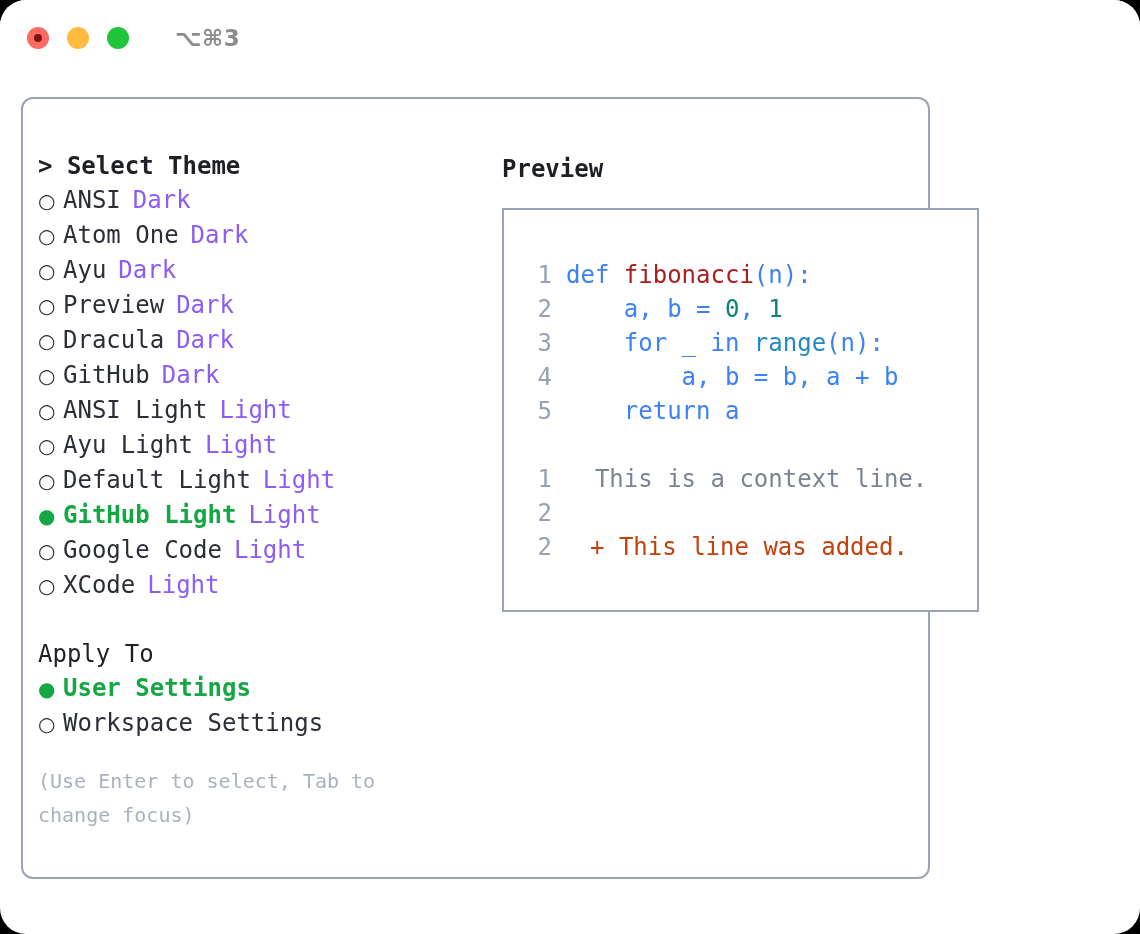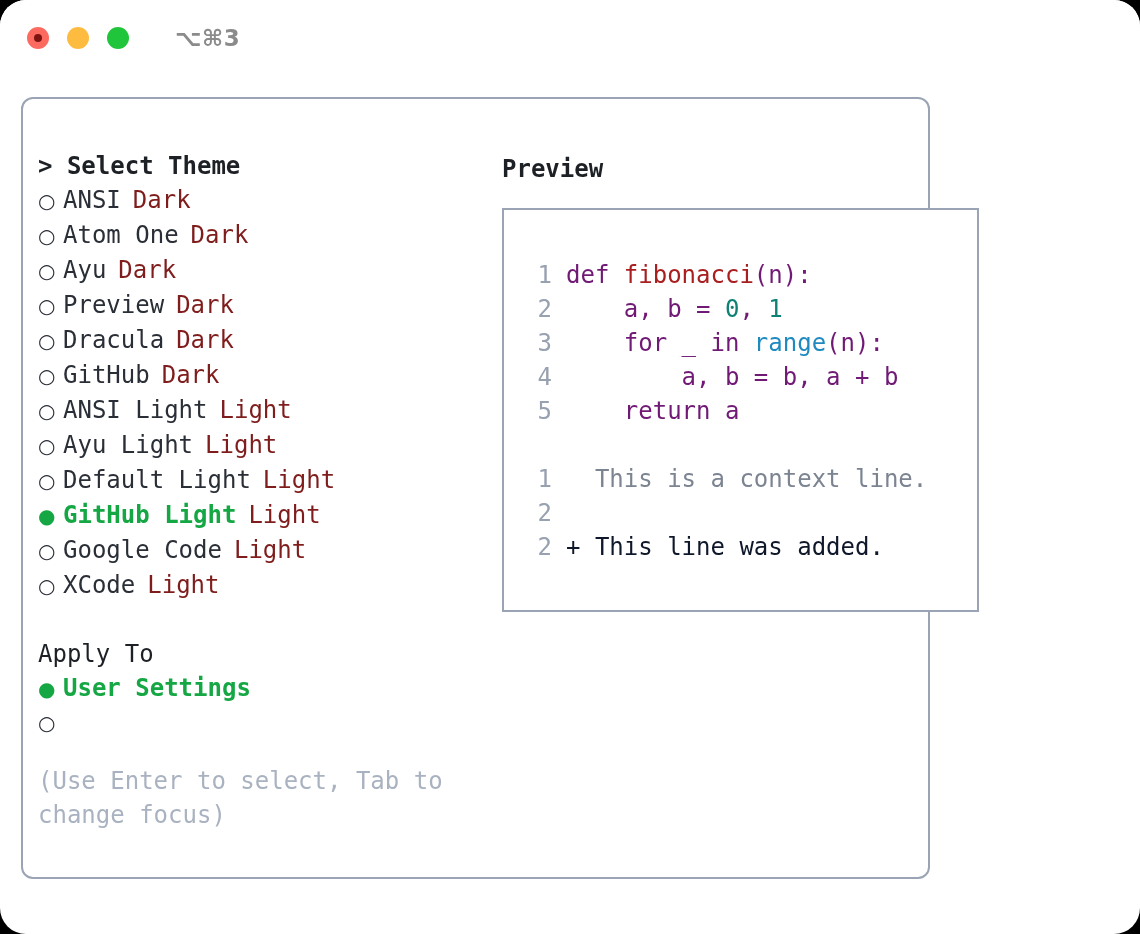--- a/index.html
+++ b/index.html
@@ -121,34 +121,34 @@
     color: #2a2e36;
     font-size: 20px;
     font-family: "DejaVu Sans", "Liberation Sans", sans-serif;
   }
   .opt-row.selected .bullet { color: #16a745; }
 
   .opt-label { color: #2a2e36; }
   .opt-row.selected .opt-label { color: #16a745; font-weight: bold; }
 
   .opt-tag {
-    color: #7f1d1d;
+    color: #8b5cf6;
     padding-left: 12px;
   }
 
   .spacer-row { height: 34px; }
 
   #apply-group { margin-top: 0px; }
 
   #help {
     position: absolute;
     left: 15px;
     top: 665px;
     width: 410px;
-    font-size: 24px;
+    font-size: 20px;
     line-height: 34px;
     color: #a9b2c0;
   }
 
   
   #right-col {
     position: absolute;
     left: 479px;
     top: 53px;
     width: 490px;
@@ -179,31 +179,31 @@
   }
 
   .lineno {
     width: 28px;
     flex: 0 0 28px;
     text-align: right;
     color: #98a1b0;
     margin-right: 14px;
   }
 
-  .code-text { color: #701a75; }
+  .code-text { color: #3b82f6; }
 
   .tok-func { color: #a91f1f; }
   .tok-num  { color: #0e8174; }
   .tok-call { color: #1f8ac0; }
 
   .diff-gap { height: 34px; }
 
   .diff-context .code-text { color: #7c8491; }
   .diff-del .code-text { color: #cc1f1f; }
-  .diff-add .code-text { color: #0f172a; }
+  .diff-add .code-text { color: #c2410c; margin-left: 24px; }
 </style>
 </head>
 <body>
 
 <div id="window">
 
   <div id="titlebar">
     <div class="lights">
       <span class="light close"></span>
       <span class="light min"></span>
@@ -229,21 +229,21 @@
             <div class="opt-row"><span class="bullet">○</span><span class="opt-label">Default Light</span><span class="opt-tag">Light</span></div>
             <div class="opt-row selected"><span class="bullet">●</span><span class="opt-label">GitHub Light</span><span class="opt-tag">Light</span></div>
             <div class="opt-row"><span class="bullet">○</span><span class="opt-label">Google Code</span><span class="opt-tag">Light</span></div>
             <div class="opt-row"><span class="bullet">○</span><span class="opt-label">XCode</span><span class="opt-tag">Light</span></div>
           </div>
         <div class="spacer-row"></div>
         <div id="apply-group">
           <div class="section-header plain">Apply To</div>
           <div id="apply-list">
               <div class="opt-row selected"><span class="bullet">●</span><span class="opt-label">User Settings</span></div>
-              <div class="opt-row"><span class="bullet">○</span></div>
+              <div class="opt-row"><span class="bullet">○</span><span class="opt-label">Workspace Settings</span></div>
             </div>
         </div>
       </div>
 
       <div id="help">(Use Enter to select, Tab to change focus)</div>
 
       <div id="right-col">
         <div id="preview-title">Preview</div>
         <div id="preview-box">
           <div id="code-block">

